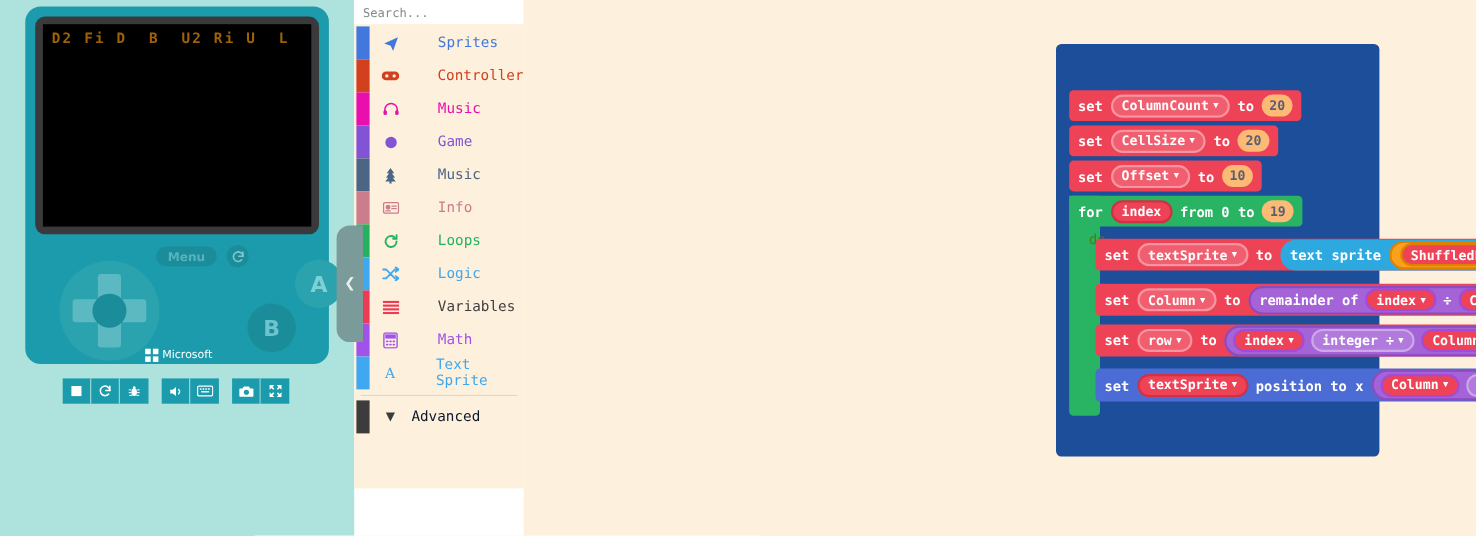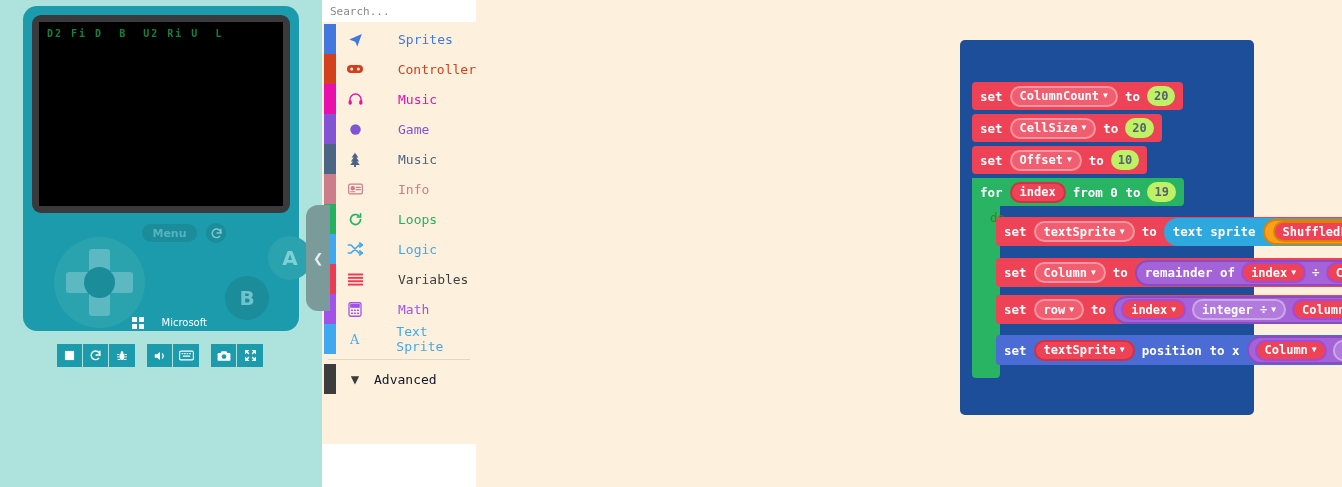--- a/index.html
+++ b/index.html
@@ -24,21 +24,21 @@
   .screen-bezel{
     position:absolute; left:9px; top:9px; width:258px; height:198px;
     background:#3a3a3d; border-radius:9px; padding:7px;
   }
   .screen{
     width:100%; height:100%; background:#000;
     position:relative;
   }
   .screen-text{
     position:absolute; left:8px; top:6px;
-    color:#15803d; font-size:10px; letter-spacing:2px;
+    color:#a16207; font-size:13px; letter-spacing:2px;
     font-family:"DejaVu Sans Mono", monospace; font-weight:bold;
     white-space:pre;
   }
   .menu-btn{
     position:absolute; left:119px; top:218px; width:55px; height:18px;
     background:#1b8c9a; border-radius:9px;
     color:#55b4bd; font-size:11px; font-weight:bold;
     display:flex; align-items:center; justify-content:center;
     font-family:"DejaVu Sans", sans-serif;
   }
@@ -62,21 +62,21 @@
     font-family:"DejaVu Sans", sans-serif;
   }
   .btn-b{
     position:absolute; left:202px; top:270px; width:44px; height:44px; border-radius:50%;
     background:#1b8c9a; color:#6dc4cc; font-size:20px; font-weight:bold;
     display:flex; align-items:center; justify-content:center;
     font-family:"DejaVu Sans", sans-serif;
   }
   .ms-logo{
     position:absolute; left:109px; top:311px;
-    display:flex; align-items:center; gap:18px;
+    display:flex; align-items:center; gap:4px;
     color:#fff; font-size:10px; font-family:"DejaVu Sans", sans-serif;
   }
   .ms-grid{ display:grid; grid-template-columns:5px 5px; grid-template-rows:5px 5px; gap:1.5px;}
   .ms-grid i{ background:#fff; display:block; }
 
   .sim-toolbar{
     position:absolute; left:57px; top:344px;
     display:flex; gap:12px;
   }
   .tb-group{ display:flex; }
@@ -153,21 +153,21 @@
     cursor:pointer;
     justify-content:space-between;
   }
   .rep-var{ background:#ee4256; border:2px solid #cf3246; }
   .rep-var-onpurple{ background:#ee4256; border:2px solid #a34bd6; }
   .rep-var-orange{ background:#ee4256; border:2px solid #e08000; }
   .rep-drop{ background:rgba(255,255,255,0.15); border:2px solid rgba(255,255,255,0.35); }
   .rep-num{
     display:inline-flex; align-items:center; justify-content:center;
     height:20px; min-width:26px; padding:0 7px; border-radius:10px;
-    background:#bef264; color:#575e75; font-size:12px; font-weight:bold;
+    background:#fdba74; color:#575e75; font-size:12px; font-weight:bold;
     font-family:"DejaVu Sans Mono", monospace; cursor:pointer;
   }
   .caret{ font-size:8px; line-height:1; }
 
   
   #fn-block{
     position:absolute; left:484px; top:40px;
     width:294px; height:375px;
   }
   .fn-body{

